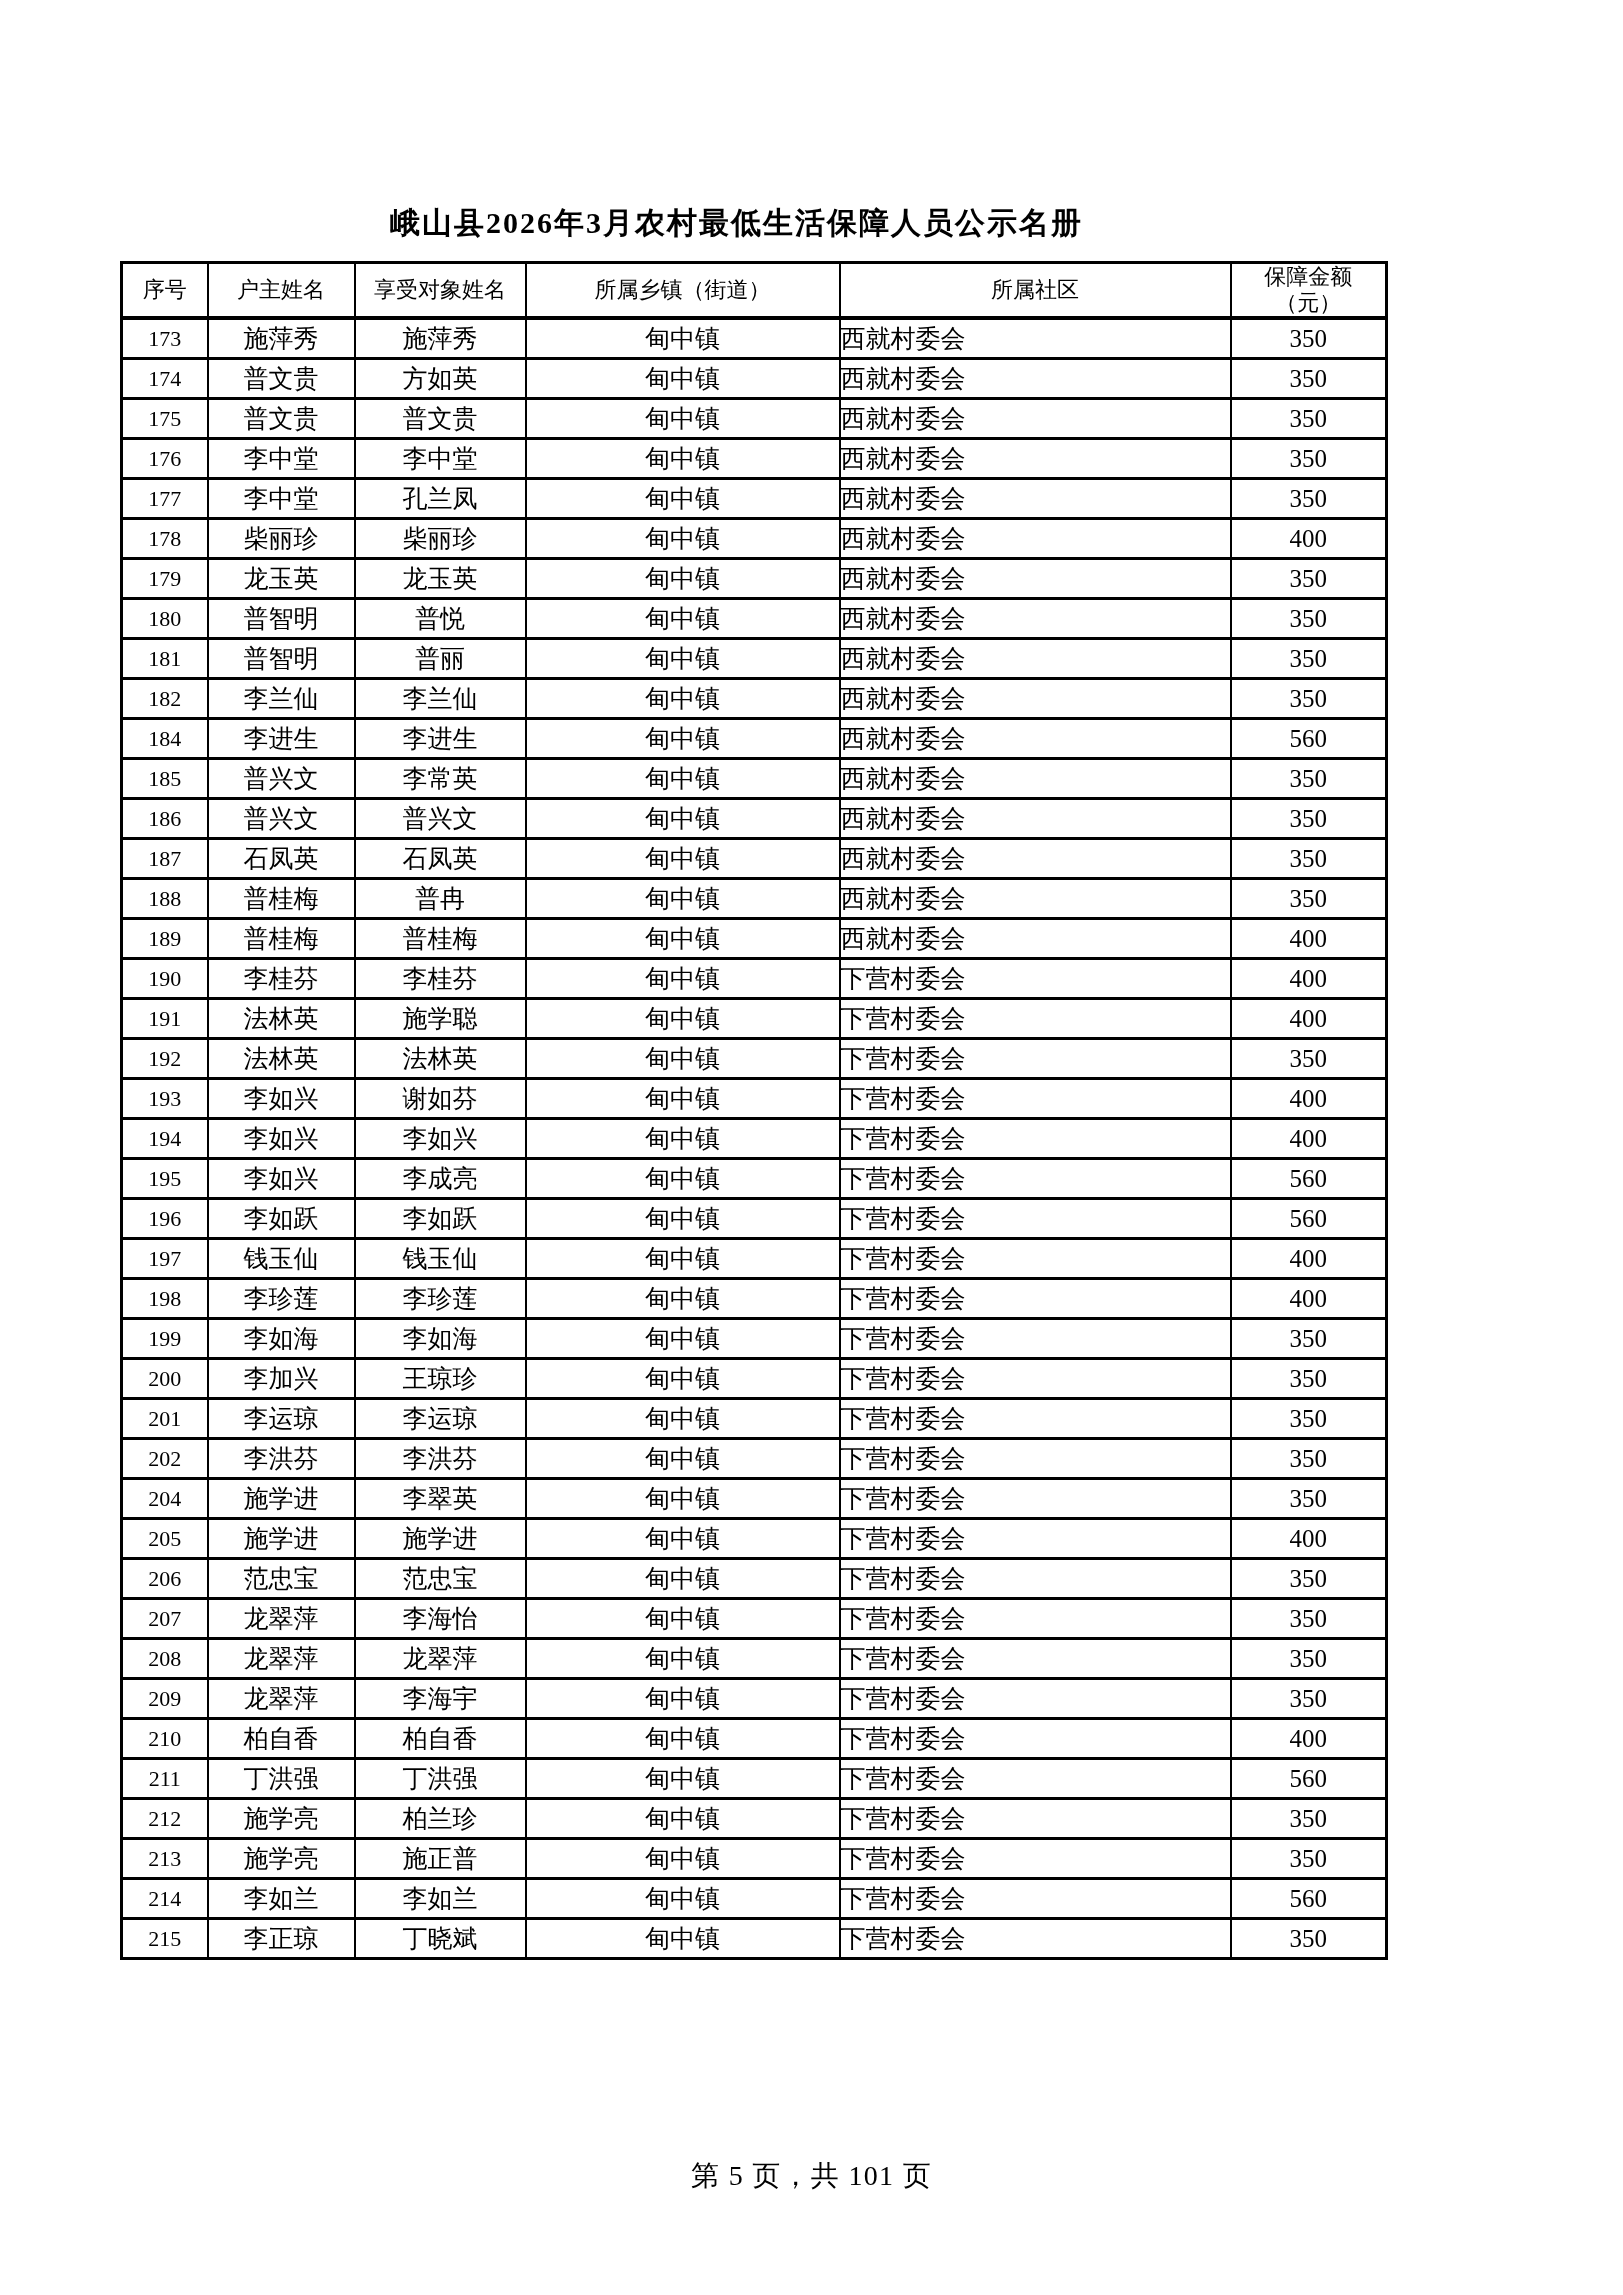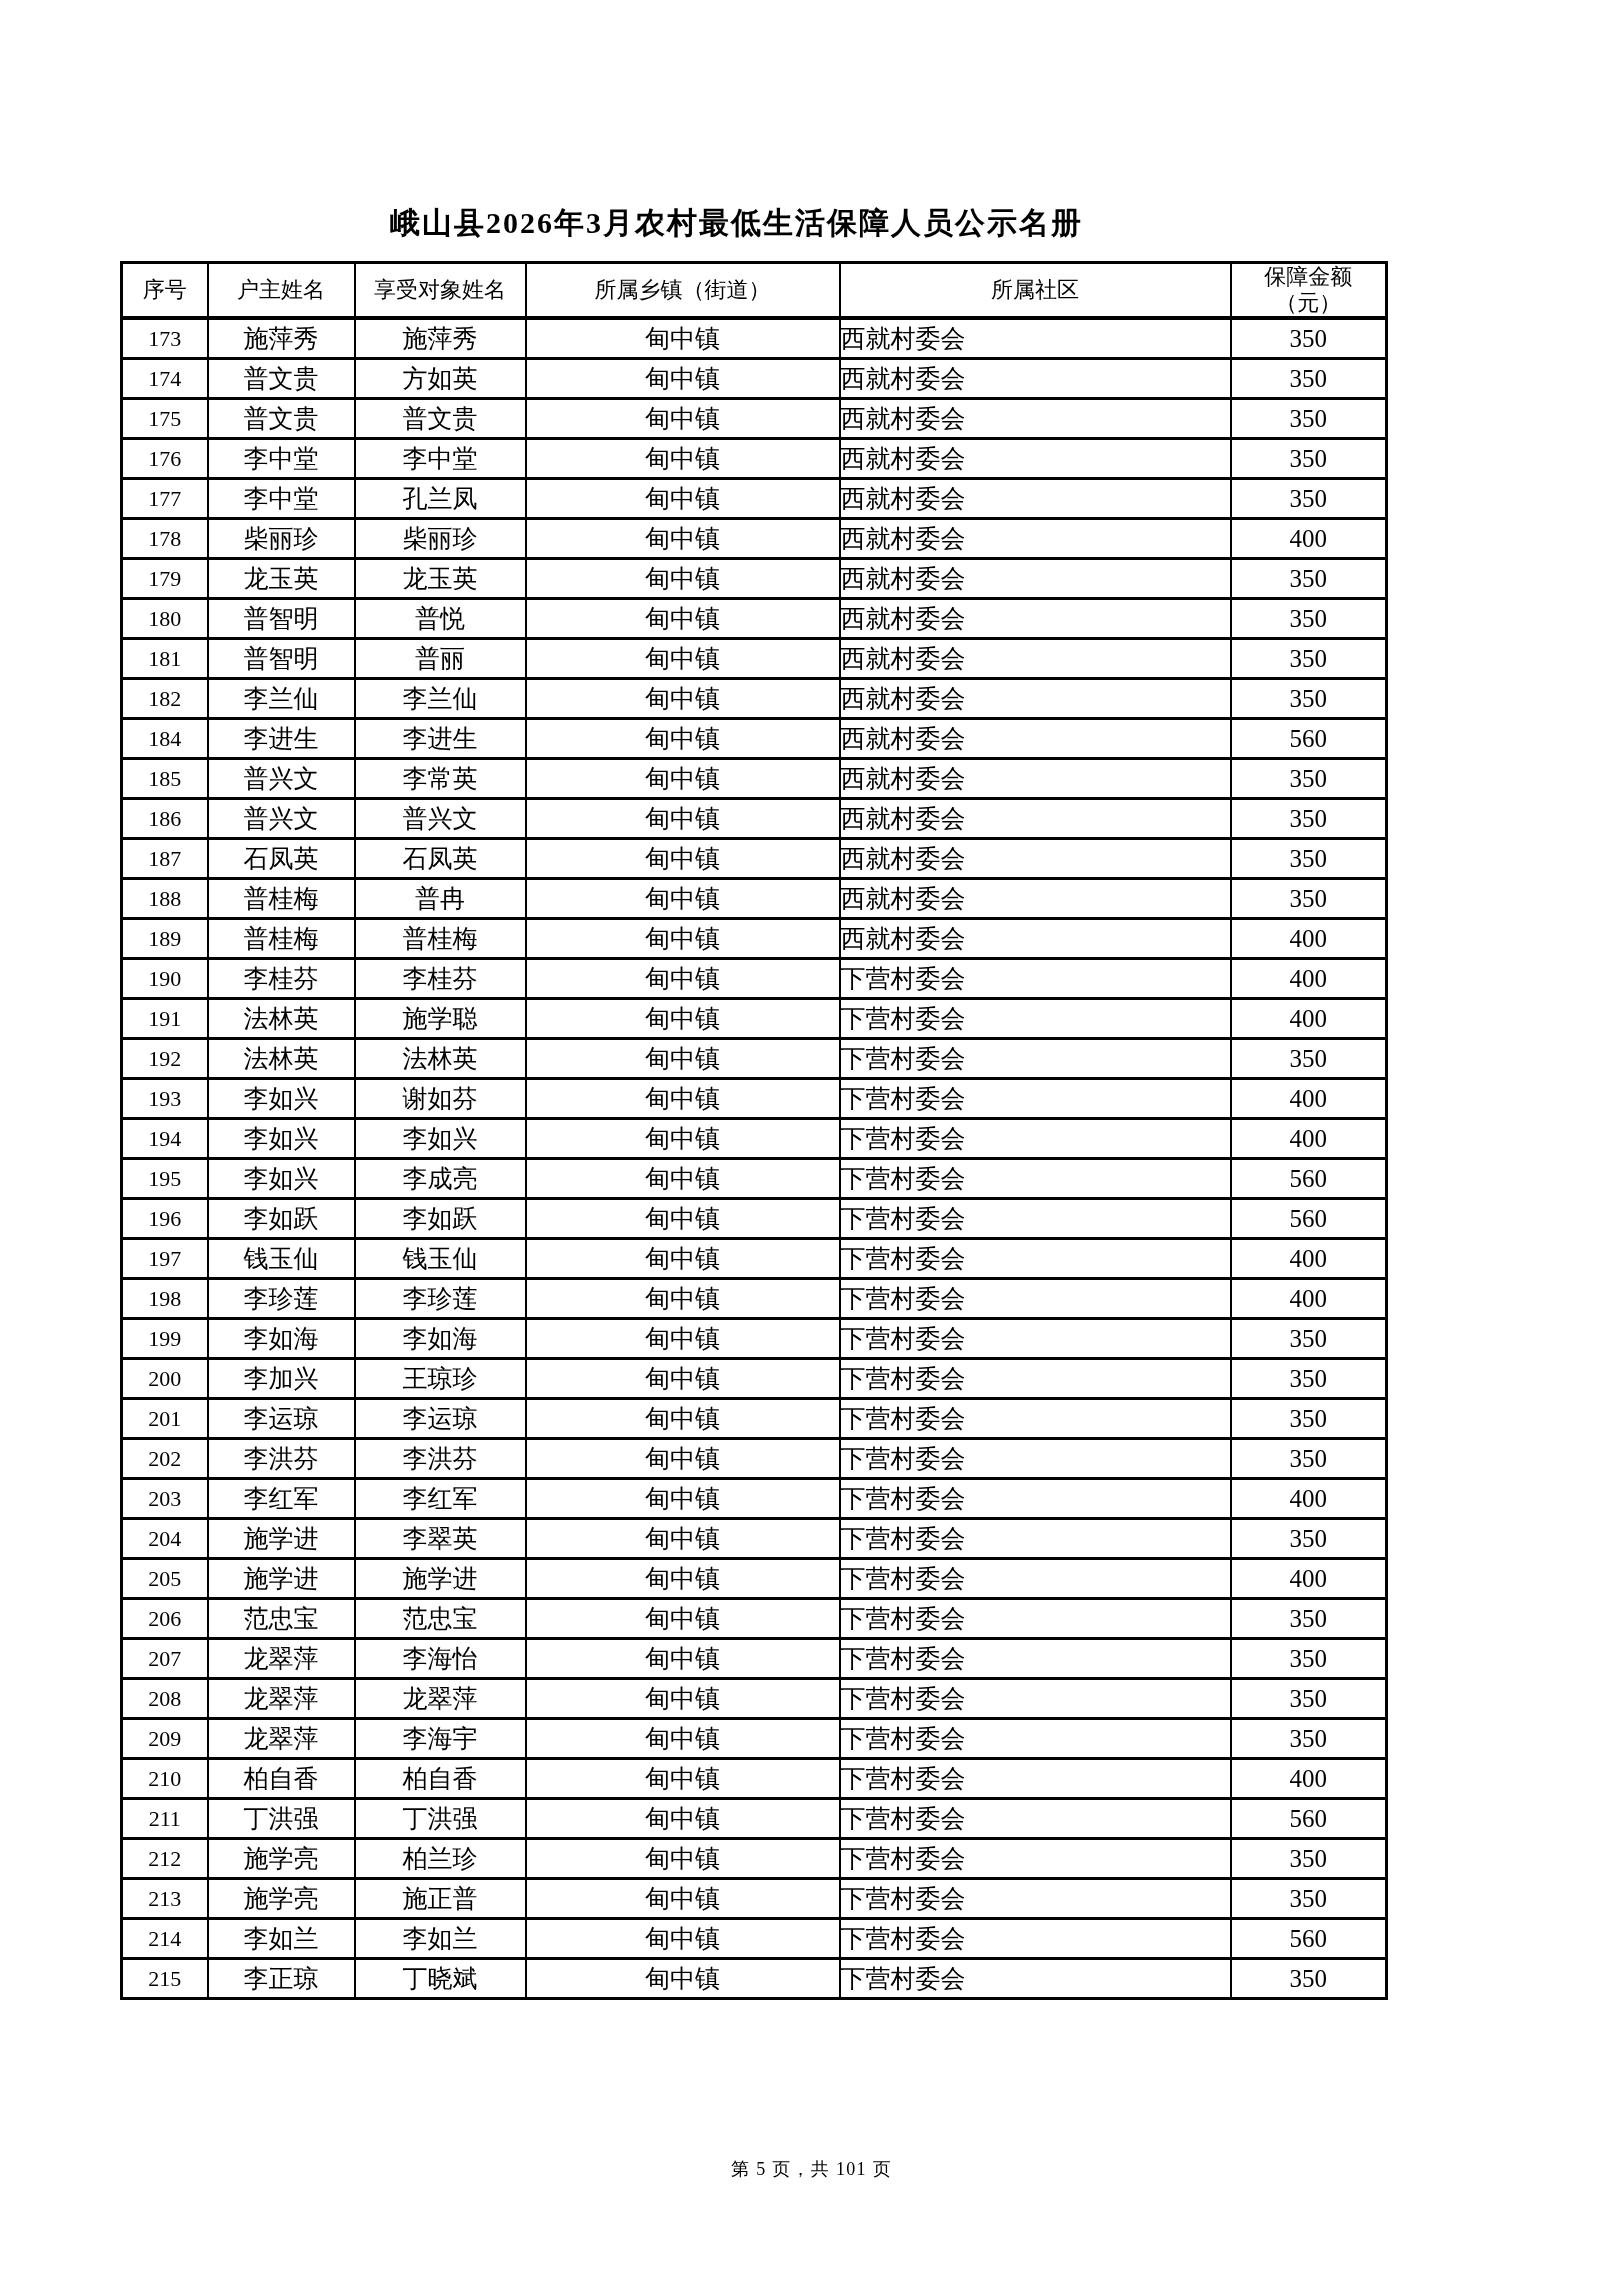--- a/index.html
+++ b/index.html
@@ -64,21 +64,21 @@
     text-align: left;
   }
   td.col-seq { font-size: 22px; }
   td.col-amount { font-size: 25px; }
   .page-footer {
     position: absolute;
     top: 2157px;
     left: 0;
     width: 1623px;
     text-align: center;
-    font-size: 18px;
+    font-size: 28px;
     letter-spacing: 1.3px;
   }
 </style>
 </head>
 <body>
 
 <div class="page">
 
   <div class="doc-title">峨山县2026年3月农村最低生活保障人员公示名册</div>
 
@@ -329,28 +329,20 @@
         </tr>
         <tr>
           <td class="col-seq">202</td>
           <td class="col-household-head">李洪芬</td>
           <td class="col-beneficiary">李洪芬</td>
           <td class="col-town">甸中镇</td>
           <td class="col-community">下营村委会</td>
           <td class="col-amount">350</td>
         </tr>
         <tr>
-          <td class="col-seq">203</td>
-          <td class="col-household-head">李红军</td>
-          <td class="col-beneficiary">李红军</td>
-          <td class="col-town">甸中镇</td>
-          <td class="col-community">下营村委会</td>
-          <td class="col-amount">400</td>
-        </tr>
-        <tr>
           <td class="col-seq">204</td>
           <td class="col-household-head">施学进</td>
           <td class="col-beneficiary">李翠英</td>
           <td class="col-town">甸中镇</td>
           <td class="col-community">下营村委会</td>
           <td class="col-amount">350</td>
         </tr>
         <tr>
           <td class="col-seq">205</td>
           <td class="col-household-head">施学进</td>

